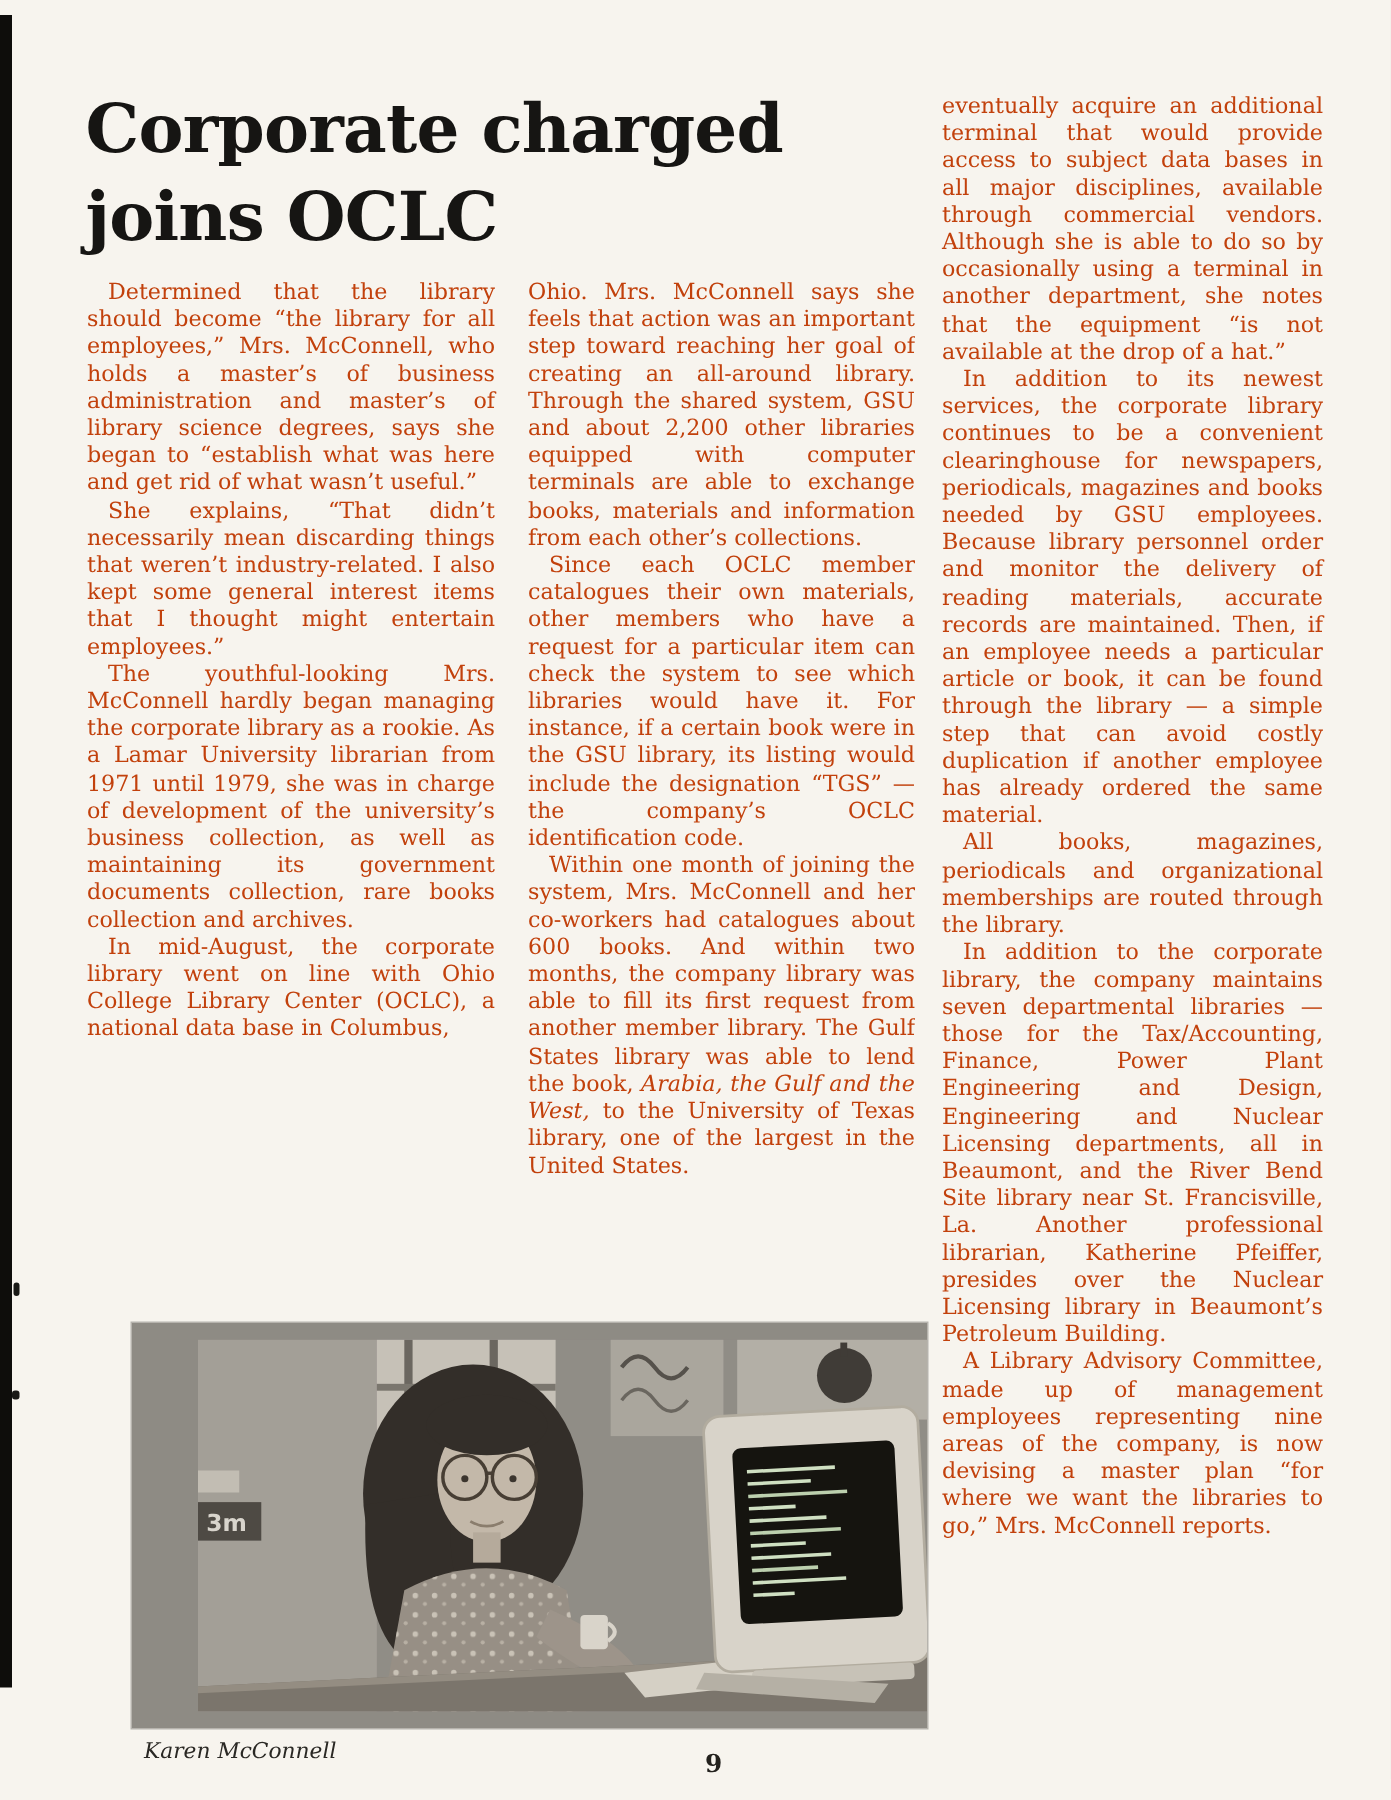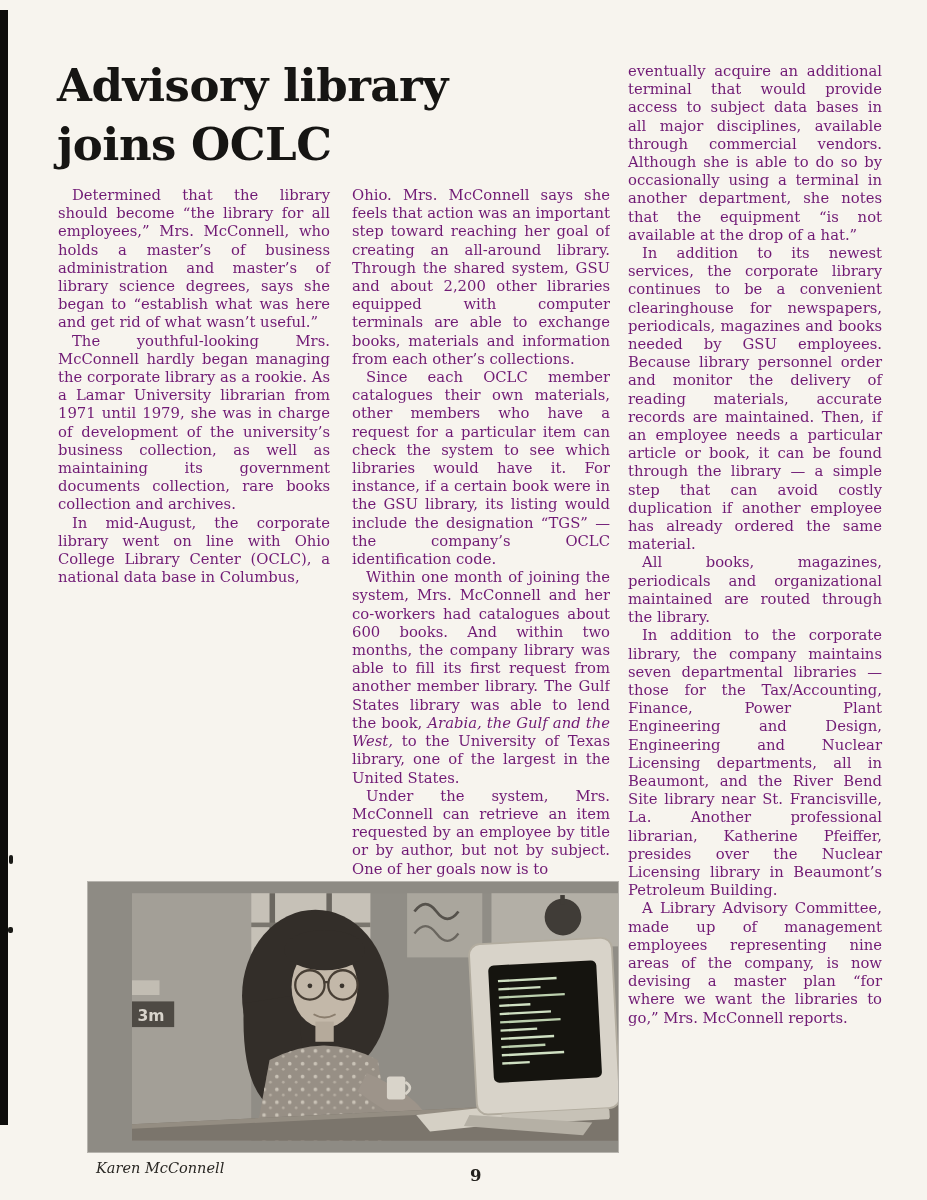--- a/index.html
+++ b/index.html
@@ -26,21 +26,21 @@
     position:absolute; left:57px; top:56px; width:480px;
     font-family:"DejaVu Serif", serif;
     font-weight:700; font-size:45px; line-height:59px;
     letter-spacing:-0.5px; color:#161513;
   }
   .title-line { display:block; }
 
   .col {
     position:absolute;
     font-size:14.8px; line-height:18.2px;
-    color:#701a75;
+    color:#c2410c;
     text-align:justify;
   }
   .col1 { left:58px;  top:186px; width:272px; }
   .col2 { left:352px; top:186px; width:258px; height:694px; overflow:hidden; }
   .col3 { left:628px; top:62px;  width:254px; }
 
   .para { text-indent:14px; }
   .para-flush { text-indent:0; }
   .dropcap { font-size:21px; font-weight:700; letter-spacing:0.5px; }
   .book-title { font-style:italic; }
@@ -65,41 +65,41 @@
 </head>
 <body>
 
 <div class="page">
 
   <div class="edge-bar"></div>
   <div class="scan-speck speck-1"></div>
   <div class="scan-speck speck-2"></div>
 
   <h1 class="title">
-    <span class="title-line">Advisory library</span>
+    <span class="title-line">Corporate charged</span>
     <span class="title-line">joins OCLC</span>
   </h1>
 
   <div class="col col1">
     <p class="para">Determined that the library should become “the library for all employees,” Mrs. McConnell, who holds a master’s of business administration and master’s of library science degrees, says she began to “establish what was here and get rid of what wasn’t useful.”</p>
+    <p class="para">She explains, “That didn’t necessarily mean discarding things that weren’t industry-related. I also kept some general interest items that I thought might entertain employees.”</p>
     <p class="para">The youthful-looking Mrs. McConnell hardly began managing the corporate library as a rookie. As a Lamar University librarian from 1971 until 1979, she was in charge of development of the university’s business collection, as well as maintaining its government documents collection, rare books collection and archives.</p>
     <p class="para">In mid-August, the corporate library went on line with Ohio College Library Center (OCLC), a national data base in Columbus,</p>
   </div>
 
   <div class="col col2">
     <p class="para para-flush">Ohio. Mrs. McConnell says she feels that action was an important step toward reaching her goal of creating an all-around library. Through the shared system, GSU and about 2,200 other libraries equipped with computer terminals are able to exchange books, materials and information from each other’s collections.</p>
     <p class="para">Since each OCLC member catalogues their own materials, other members who have a request for a particular item can check the system to see which libraries would have it. For instance, if a certain book were in the GSU library, its listing would include the designation “TGS” — the company’s OCLC identification code.</p>
     <p class="para"><span>Within one month of joining the system, Mrs. McConnell and her co-workers had catalogues about 600 books. And within two months, the company library was able to fill its first request from another member library. The Gulf States library was able to lend the book, </span><span class="book-title">Arabia, the Gulf and the West,</span><span> to the University of Texas library, one of the largest in the United States.</span></p>
-    <p class="para">Under the system, Mrs. McConnell can retrieve an item requested by an employee by title or by author, but not by subject. One of her goals now is to</p>
   </div>
 
   <div class="col col3">
     <p class="para para-flush">eventually acquire an additional terminal that would provide access to subject data bases in all major disciplines, available through commercial vendors. Although she is able to do so by occasionally using a terminal in another department, she notes that the equipment “is not available at the drop of a hat.”</p>
     <p class="para">In addition to its newest services, the corporate library continues to be a convenient clearinghouse for newspapers, periodicals, magazines and books needed by GSU employees. Because library personnel order and monitor the delivery of reading materials, accurate records are maintained. Then, if an employee needs a particular article or book, it can be found through the library — a simple step that can avoid costly duplication if another employee has already ordered the same material.</p>
-    <p class="para">All books, magazines, periodicals and organizational maintained are routed through the library.</p>
+    <p class="para">All books, magazines, periodicals and organizational memberships are routed through the library.</p>
     <p class="para">In addition to the corporate library, the company maintains seven departmental libraries — those for the Tax/Accounting, Finance, Power Plant Engineering and Design, Engineering and Nuclear Licensing departments, all in Beaumont, and the River Bend Site library near St. Francisville, La. Another professional librarian, Katherine Pfeiffer, presides over the Nuclear Licensing library in Beaumont’s Petroleum Building.</p>
     <p class="para">A Library Advisory Committee, made up of management employees representing nine areas of the company, is now devising a master plan “for where we want the libraries to go,” Mrs. McConnell reports.</p>
   </div>
 
   <div class="photo">
     <svg viewBox="0 0 530 270" xmlns="http://www.w3.org/2000/svg">
       <defs>
         <pattern id="blouse-dots" width="14" height="14" patternUnits="userSpaceOnUse">
           <circle cx="4" cy="4" r="2" fill="#c9c2b6"></circle>
           <circle cx="11" cy="10" r="1.5" fill="#b8b0a4"></circle>

